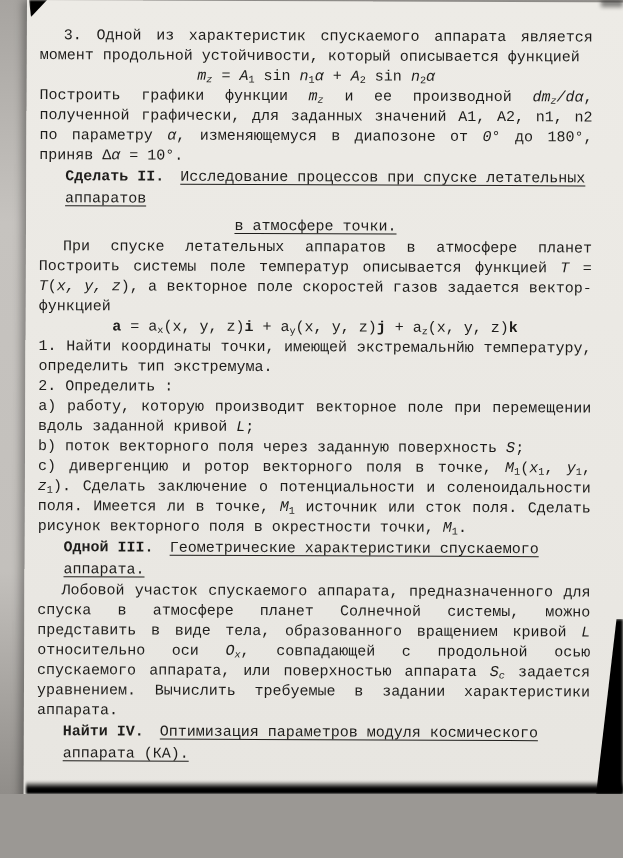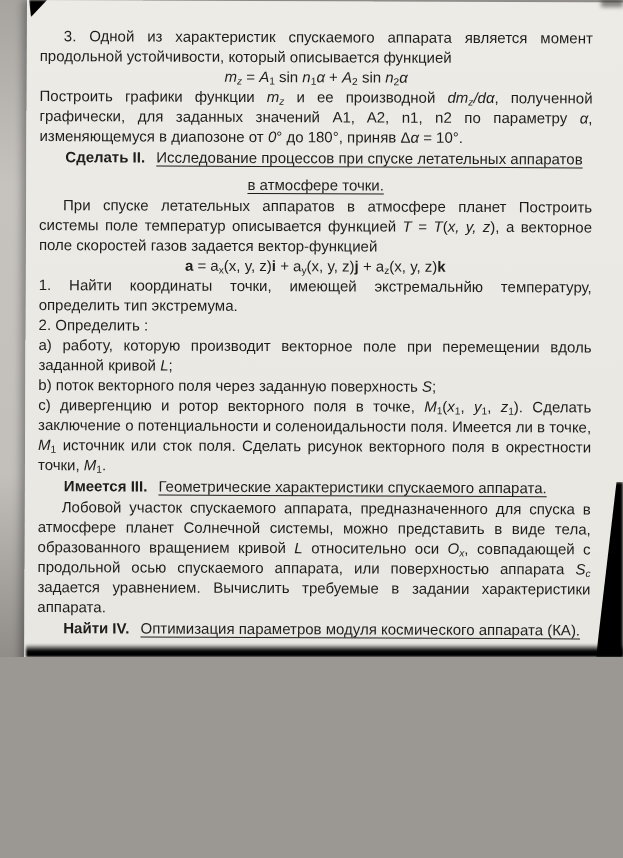--- a/index.html
+++ b/index.html
@@ -1,21 +1,21 @@
 <!DOCTYPE html>
 <html lang="ru"><head>
 <meta charset="utf-8">
 <title>Scanned document page</title>
 <style>
   html,body{margin:0;padding:0;}
   body{width:623px;height:858px;overflow:hidden;background:#9b9894;}
   .scan{
-    position:relative;width:623px;height:657px;overflow:hidden;
+    position:relative;width:623px;height:794px;overflow:hidden;
     background:linear-gradient(180deg,#a7a4a0 0%,#c6c3bf 28%,#c3c0bc 72%,#908d89 100%);
-    font-family:Liberation Sans, sans-serif;
+    font-family:Liberation Mono, monospace;
   }
   .page{
     position:absolute;left:27px;top:0;width:600px;height:864px;
     background:linear-gradient(180deg,#edebe6 0%,#eae8e3 55%,#e7e5e0 100%);
     transform:rotate(0.25deg);transform-origin:0 0;
     box-shadow:-4px 0 8px rgba(0,0,0,.35);
     color:#1e1d1b;
   }
   .content{padding:26px 34px 0 13px;font-size:15px;line-height:20px;}
   .content p{margin:0;text-align:justify;}
@@ -64,21 +64,21 @@
 
       <p>2. Определить :</p>
 
       <p><span>а) работу, которую производит векторное поле при перемещении вдоль заданной кривой </span><span style="font-style: italic;">L</span><span>;</span></p>
 
       <p><span>b) поток векторного поля через заданную поверхность </span><span style="font-style: italic;">S</span><span>;</span></p>
 
       <p><span>c) дивергенцию и ротор векторного поля в точке, </span><span style="font-style: italic;">M</span><sub>1</sub><span>(</span><span style="font-style: italic;">x</span><sub>1</sub><span>, </span><span style="font-style: italic;">y</span><sub>1</sub><span>, </span><span style="font-style: italic;">z</span><sub>1</sub><span>). Сделать заключение о потенциальности и соленоидальности поля. Имеется ли в точке, </span><span style="font-style: italic;">M</span><sub>1</sub><span> источник или сток поля. Сделать рисунок векторного поля в окрестности точки, </span><span style="font-style: italic;">M</span><sub>1</sub><span>.</span></p>
 
       <h2 class="section mt12">
-        <span class="sec-label">Имеется III.</span>
+        <span class="sec-label">Одной III.</span>
         <span class="underlined">Геометрические характеристики спускаемого аппарата.</span>
       </h2>
 
       <p class="indent mt8"><span>Лобовой участок спускаемого аппарата, предназначенного для спуска в атмосфере планет Солнечной системы, можно представить в виде тела, образованного вращением кривой </span><span style="font-style: italic;">L</span><span> относительно оси </span><span style="font-style: italic;">O</span><sub style="font-style: italic;">x</sub><span>, совпадающей с продольной осью спускаемого аппарата, или поверхностью аппарата </span><span style="font-style: italic;">S</span><sub style="font-style: italic;">c</sub><span> задается уравнением. Вычислить требуемые в задании характеристики аппарата.</span></p>
 
       <h2 class="section mt14">
         <span class="sec-label">Найти IV.</span>
         <span class="underlined">Оптимизация параметров модуля космического аппарата (КА).</span>
       </h2>
 

